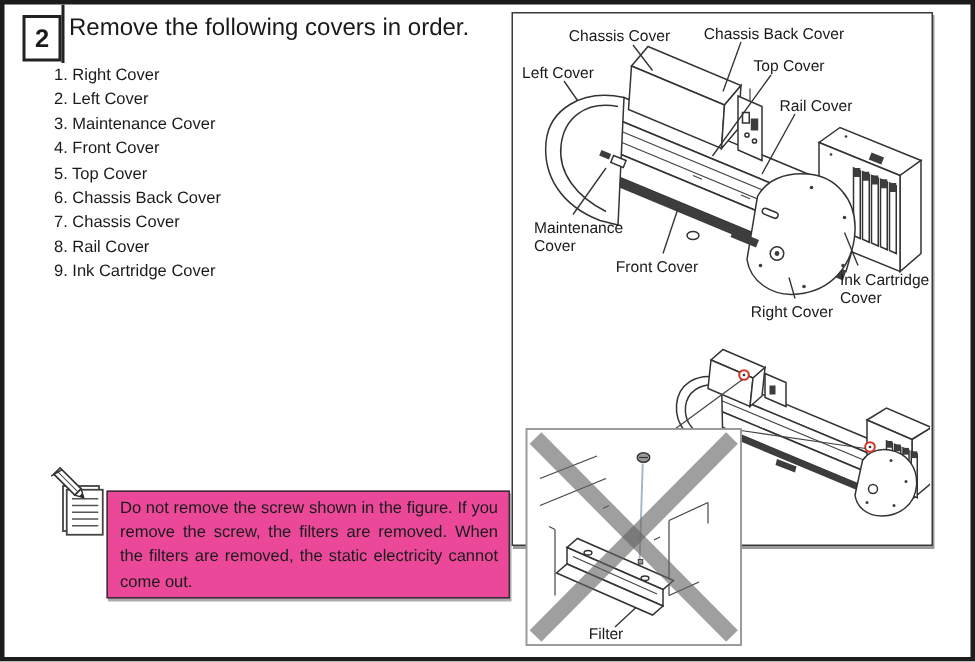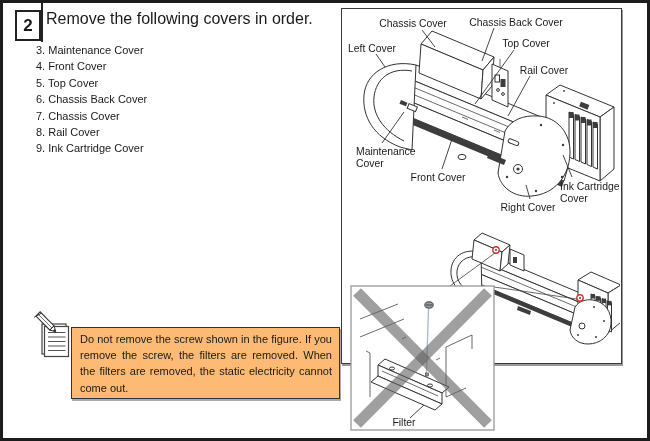--- a/index.html
+++ b/index.html
@@ -13,21 +13,21 @@
     border:2px solid #222;display:flex;align-items:center;justify-content:center;
     font-size:17px;font-weight:bold;background:#fff;
   }
   .step-rule{position:absolute;left:38px;top:0px;width:1.5px;height:39px;background:#222;}
   .instruction{position:absolute;left:43px;top:9px;width:290px;font-size:16px;line-height:14px;}
   .cover-list{position:absolute;left:33px;top:39px;width:280px;font-size:11px;}
   .cover-list .item{height:16.4px;line-height:16.4px;}
   .note-icon{position:absolute;left:31px;top:308px;}
   .note-box{
     position:absolute;left:68px;top:324px;width:269px;height:72px;box-sizing:border-box;
-    border:1.5px solid #333;background:#fdba74;box-shadow:1px 2px 0 #ababab;
+    border:1.5px solid #333;background:#ec4899;box-shadow:1px 2px 0 #ababab;
     padding:3px 7px 0 8px;font-size:11px;line-height:16.2px;text-align:justify;
   }
   .diagram-box{
     position:absolute;left:338px;top:5px;width:281px;height:356px;box-sizing:border-box;
     border:1.2px solid #3a3a3a;background:#fff;box-shadow:1px 2px 0 #9a9a9a;
   }
   .diagram-box svg{display:block;}
   svg text{font-family:"Liberation Sans","DejaVu Sans",sans-serif;font-size:10.4px;fill:#1a1a1a;}
   .thin{fill:#ffffff;stroke:#333;stroke-width:1;}
   .thinnf{fill:none;stroke:#333;stroke-width:1;}
@@ -40,20 +40,22 @@
 
 <div class="page">
 
   <div class="step-box">
     <span>2</span>
   </div>
   <div class="step-rule"></div>
   <div class="instruction">Remove the following covers in order.</div>
 
   <div class="cover-list">
+    <div class="item">1. Right Cover</div>
+    <div class="item">2. Left Cover</div>
     <div class="item">3. Maintenance Cover</div>
     <div class="item">4. Front Cover</div>
     <div class="item">5. Top Cover</div>
     <div class="item">6. Chassis Back Cover</div>
     <div class="item">7. Chassis Cover</div>
     <div class="item">8. Rail Cover</div>
     <div class="item">9. Ink Cartridge Cover</div>
   </div>
 
   <svg class="note-icon" width="40" height="48" viewBox="0 0 40 48">

